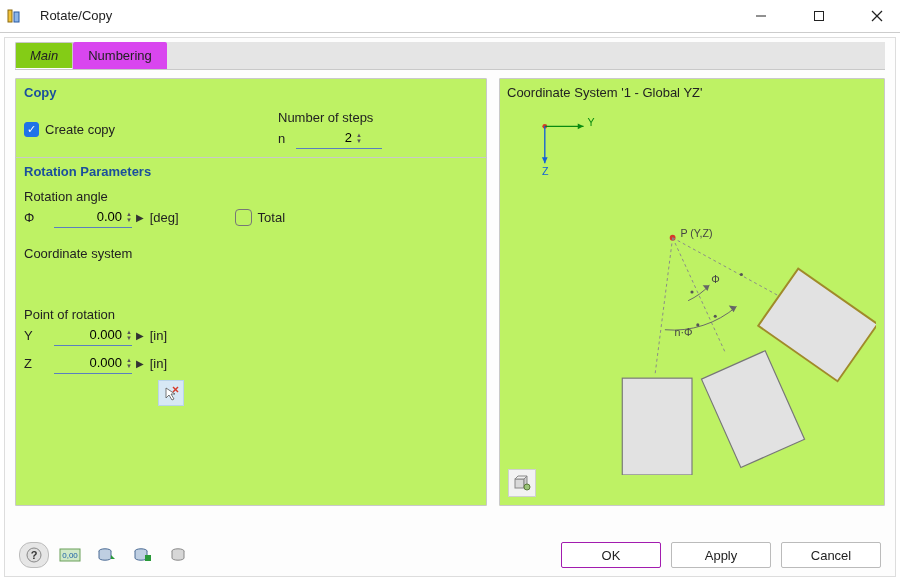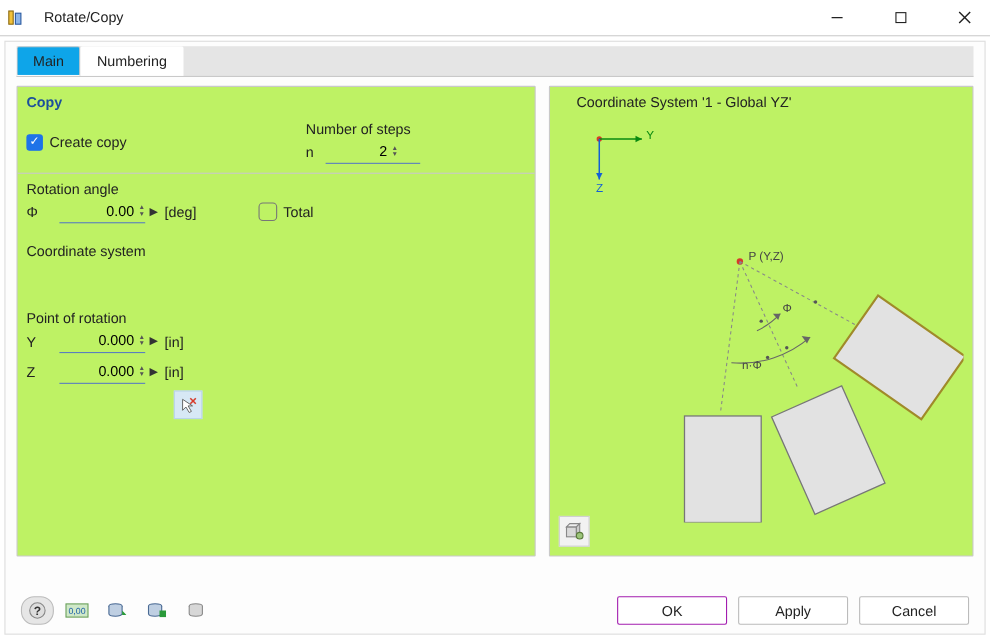--- a/index.html
+++ b/index.html
@@ -5,22 +5,22 @@
   * { box-sizing: border-box; font-family: "Segoe UI", Tahoma, sans-serif; }
   body { margin:0; background:#fff; width:900px; height:582px; overflow:hidden; font-size:13px; color:#222;}
   .titlebar { height:32px; display:flex; align-items:center; padding-left:6px; border-bottom:1px solid #fff;gap:12px;}
   .titlebar .appicon{ width:16px; height:16px; margin-right:6px; display:flex;}
   .titlebar .title{ flex:0 0 auto;}
   .titlebar .spacer{flex:1;}
   .winbtn{ width:46px; height:32px; display:flex; align-items:center; justify-content:center;}
   .winbtn svg{width:12px;height:12px;}
   .hr{height:1px;background:#ccc;}
   .outer{background:#fdfdfd; padding:4px 10px 8px 10px; border:1px solid #ddd; margin:4px;}
-  .tab{padding:5px 14px; border:1px solid transparent; background:#ffffff; border-radius:2px 2px 0 0; position:relative;}
-  .tab.active{ background:#0ea5e9; border:1px solid #c9c9c9; border-bottom:1px solid #fff; z-index:2;}
+  .tab{padding:5px 14px; border:1px solid transparent; background:#d946ef; border-radius:2px 2px 0 0; position:relative;}
+  .tab.active{ background:#84cc16; border:1px solid #c9c9c9; border-bottom:1px solid #fff; z-index:2;font-style:italic;}
   .tabstrip{border-bottom:1px solid #c9c9c9; background:#e5e5e5;}
   .panels{display:flex; gap:12px; margin-top:8px;}
   .panel{border:1px solid #c9c9c9; background:#bef264; border-radius:1px;}
   .left{width:472px; display:flex; flex-direction:column;}
   .right{flex:1; padding:6px 8px; min-height:428px; position:relative;}
   .section-head{color:#1b4f9c; font-weight:600; padding:6px 8px 4px 8px;}
   .section{padding:6px 8px 8px 8px;}
   .sep{height:1px;background:#c9c9c9;margin:0;}
   .row{display:flex; align-items:center;}
   .chk{width:15px;height:15px;border:1px solid #888;border-radius:3px;display:inline-flex;align-items:center;justify-content:center;margin-right:6px;}
@@ -39,21 +39,21 @@
   .combo .caret{margin-left:auto;color:#666;}
   .iconbtn{width:26px;height:26px;border:1px solid #c8c8c8;background:#f6f6f6;margin-left:4px;display:flex;align-items:center;justify-content:center;}
   .iconbtn.sm{width:26px;height:24px;}
   .iconbtn.lblue{background:#d7e8f5;border-color:#b9d4ea;}
   .footer{position:absolute; left:0; right:0; bottom:0; height:42px; display:flex; align-items:center; padding:0 14px;}
   .fbtn{width:30px;height:26px;border:1px solid transparent;display:flex;align-items:center;justify-content:center;border-radius:3px;margin-right:6px;}
   .pushright{margin-left:auto;}
   .dlg-btn{width:100px;height:26px;border:1px solid #bbb;background:#fff;border-radius:2px;margin-left:10px;display:flex;align-items:center;justify-content:center;}
   .dlg-btn.primary{border:1px solid #a21caf;}
   .diagram{position:absolute;left:8px;right:8px;top:28px;bottom:36px;}
-  .coord-cap{position:absolute;left:24px;top:6px;font-size:13px;}
+  .coord-cap{position:absolute;left:7px;top:6px;font-size:13px;}
   .right .toolbtn{position:absolute;left:8px;bottom:8px;width:28px;height:28px;border:1px solid #cfcfcf;background:#f2f2f2;display:flex;align-items:center;justify-content:center;}
   svg text{font-family:"Segoe UI",sans-serif;}
 </style>
 </head>
 <body>
 
 <div class="titlebar">
   <span class="appicon">
     <svg viewBox="0 0 16 16">
         <rect x="2" y="2" width="4" height="12" fill="#f2c23a" stroke="#8a6a12"></rect>
@@ -108,20 +108,21 @@
                     <div>▲</div>
                     <div>▼</div>
                   </div>
               </div>
             </div>
           </div>
         </div>
       </div>
       <div class="sep"></div>
 
+      <div class="section-head">Rotation Parameters</div>
       <div class="section" style="flex:1;">
         <div class="field-label">Rotation angle</div>
         <div class="row" style="gap:0;">
           <span style="width:30px;">Φ</span>
           <div class="numbox wide">
             <input value="0.00" style="">
             <div class="spin">
                 <div>▲</div>
                 <div>▼</div>
               </div>

